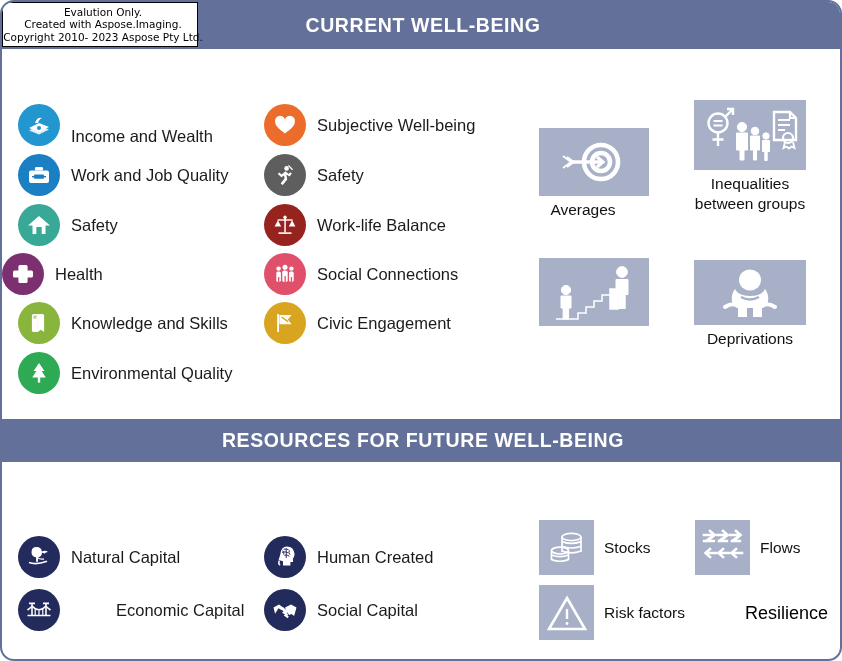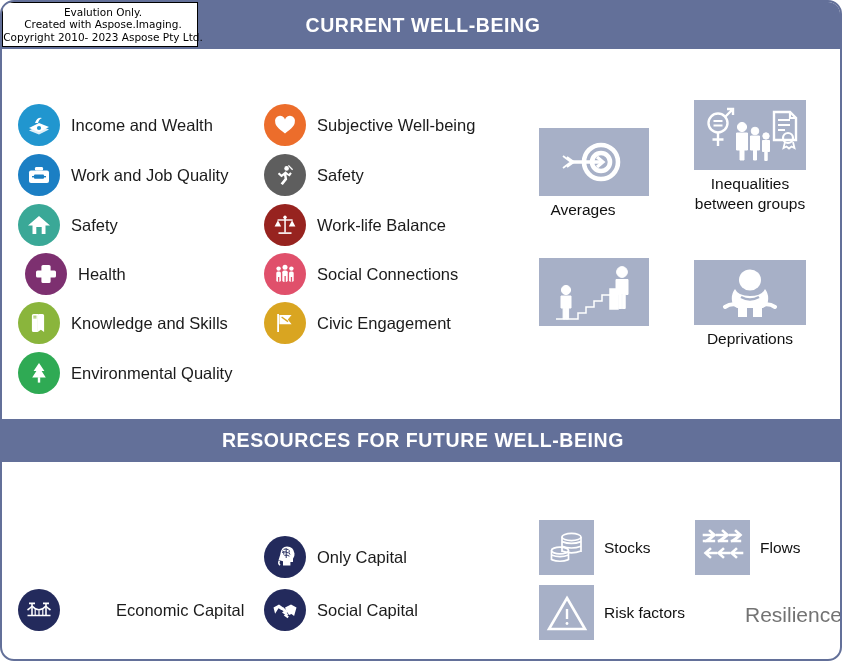--- a/index.html
+++ b/index.html
@@ -31,38 +31,38 @@
   .circle svg{display:block;}
   .row-label{margin-left:11px;font-size:16.5px;color:#1b1b1b;white-space:nowrap;}
 
   
   .tile{position:absolute;}
   .tile-box{background:#a7b0c7;display:flex;align-items:center;justify-content:center;}
   .tile-cap{font-size:15.5px;color:#111;text-align:center;line-height:20px;margin-top:4px;}
   .tile-inline{position:absolute;display:flex;align-items:center;}
   .tile-inline .tile-box{flex:none;}
   .tile-inline .tile-cap{margin:0 0 0 10px;text-align:left;white-space:nowrap;}
-  .cap-nobox{position:absolute;font-size:21px;color:#737373;white-space:nowrap;}
+  .cap-nobox{position:absolute;font-size:18px;color:#000000;white-space:nowrap;}
 </style>
 </head>
 <body>
 
 <div id="frame">
 
   <div id="watermark">
     <span>Evalution Only.</span>
     <span>Created with Aspose.Imaging.</span>
     <span>Copyright 2010- 2023 Aspose Pty Ltd.</span>
   </div>
 
   <div class="bar" id="bar-current">
     <div class="bar-title">CURRENT WELL-BEING</div>
   </div>
 
-  <div class="ico-row" style="left:16px;top:102px;">
+  <div class="ico-row" style="left:16px;top:102px;align-items:flex-end;">
     <div class="circle" style="background:#2196cf;">
       <svg width="26" height="26" viewBox="0 0 26 26" fill="#fff">
         <path d="M3 16 L13 11 L23 15 L13 20 Z"></path>
         <path d="M3 18.5 L13 13.5 L23 17.5 L13 22.5 Z" opacity=".85"></path>
         <path d="M9 11 q2-6 7-5 -3 1 -4 5z"></path>
         <circle cx="13" cy="16" r="2.1" fill="#2196cf"></circle>
       </svg>
     </div>
     <div class="row-label">Income and Wealth</div>
   </div>
@@ -82,21 +82,21 @@
   <div class="ico-row" style="left:16px;top:202px;">
     <div class="circle" style="background:#3aa897;">
       <svg width="26" height="26" viewBox="0 0 26 26" fill="#fff">
         <path d="M13 4 L24 13.5 L19.5 13.5 L19.5 22 L6.5 22 L6.5 13.5 L2 13.5 Z"></path>
         <rect x="10.3" y="15" width="5.4" height="7" fill="#3aa897"></rect>
       </svg>
     </div>
     <div class="row-label">Safety</div>
   </div>
 
-  <div class="ico-row" style="left:23px;top:251px;align-items:center;">
+  <div class="ico-row" style="left:0;top:251px;align-items:center;">
     <div class="circle" style="background:#7d3070;">
       <svg width="26" height="26" viewBox="0 0 26 26" fill="#fff">
         <path d="M10 4 h6 a1.6 1.6 0 0 1 1.6 1.6 V9.4 h3.8 A1.6 1.6 0 0 1 23 11 v4 a1.6 1.6 0 0 1 -1.6 1.6 h-3.8 v3.8 A1.6 1.6 0 0 1 16 22 h-6 a1.6 1.6 0 0 1 -1.6-1.6 v-3.8 H4.6 A1.6 1.6 0 0 1 3 15 v-4 a1.6 1.6 0 0 1 1.6-1.6 h3.8 V5.6 A1.6 1.6 0 0 1 10 4 z"></path>
       </svg>
     </div>
     <div class="row-label">Health</div>
   </div>
 
   <div class="ico-row" style="left:16px;top:300px;">
     <div class="circle" style="background:#8ab53c;">
@@ -239,20 +239,31 @@
         <path d="M30 30 q9 5 18 0" stroke="#a7b0c7" stroke-width="2.4" fill="none"></path>
       </svg>
     </div>
     <div class="tile-cap">Deprivations</div>
   </div>
 
   <div class="bar" id="bar-future">
     <div class="bar-title">RESOURCES FOR FUTURE WELL-BEING</div>
   </div>
 
+  <div class="ico-row" style="left:16px;top:534px;">
+    <div class="circle" style="background:#232a5c;">
+      <svg width="28" height="28" viewBox="0 0 28 28" fill="#fff">
+        <path d="M11.5 4 q5 0 5.5 5 q0.4 4.4 -4 5.4 l0 4.3 -1.9 0 0-4.3 q-4.6-0.8 -4.6-5.2 Q6.5 4 11.5 4z"></path>
+        <path d="M17 8.5 q3.5-1.6 6 0.6 -2.6 0.3 -3.4 1.6 -1.4-1.1 -2.6-0.9z"></path>
+        <path d="M4 19.5 q7 2.6 18-1.2" stroke="#fff" stroke-width="1.7" fill="none"></path>
+        <path d="M12 14.5 q3.2 2.2 7 1.4" stroke="#fff" stroke-width="1.3" fill="none"></path>
+      </svg>
+    </div>
+    <div class="row-label">Natural Capital</div>
+  </div>
 
   <div class="ico-row" style="left:16px;top:587px;gap:45px;">
     <div class="circle" style="background:#232a5c;">
       <svg width="28" height="28" viewBox="0 0 28 28" fill="none" stroke="#fff" stroke-width="1.6">
         <path d="M2.5 19.5 H25.5"></path>
         <path d="M7 7 V19.5 M21 7 V19.5"></path>
         <path d="M4 7.4 H10 M18 7.4 H24"></path>
         <path d="M7 10 Q14 17.5 21 10"></path>
         <path d="M2.5 14 Q7 10.5 7 10 M25.5 14 Q21 10.5 21 10"></path>
         <path d="M10.2 12.6 V19.5 M14 14.3 V19.5 M17.8 12.6 V19.5" stroke-width="1.2"></path>
@@ -269,21 +280,21 @@
           <path d="M12.6 6.4 q2.6-1.2 5 0.4"></path>
           <path d="M11 9.4 q3-1.6 6.4 0.6"></path>
           <path d="M13.4 12.4 q2.8-1 5 0.8"></path>
           <path d="M15.2 5.6 V15"></path>
           <path d="M11.6 7.6 q1.8 1.6 1.2 4"></path>
           <path d="M18.4 7.4 q-1.2 2.2 0.6 4.2"></path>
         </g>
         <path d="M8.4 17.6 q-1.6 2.6 0.6 4.6" stroke="#fff" stroke-width="1.4" fill="none"></path>
       </svg>
     </div>
-    <div class="row-label">Only Capital</div>
+    <div class="row-label">Human Created</div>
   </div>
 
   <div class="ico-row" style="left:262px;top:587px;">
     <div class="circle" style="background:#232a5c;">
       <svg width="28" height="28" viewBox="0 0 28 28" fill="#fff">
         <path d="M2.5 11.5 L8 8.5 l4.5 3.2 -2 2.2 -3-1.6 -3.4 5.4z"></path>
         <path d="M25.5 11.5 L20 8.5 l-6 3 1 2.6 3 5 2.5-1 2.6 1.8z"></path>
         <path d="M9.5 13.2 l2.6-2 5 4.2 -1.2 1.8z"></path>
         <path d="M11 16.6 l2.2-1.8 4 3.4 -1.3 1.8z"></path>
         <path d="M12.8 19.6 l2-1.6 3 2.6 -1.2 1.7z"></path>

